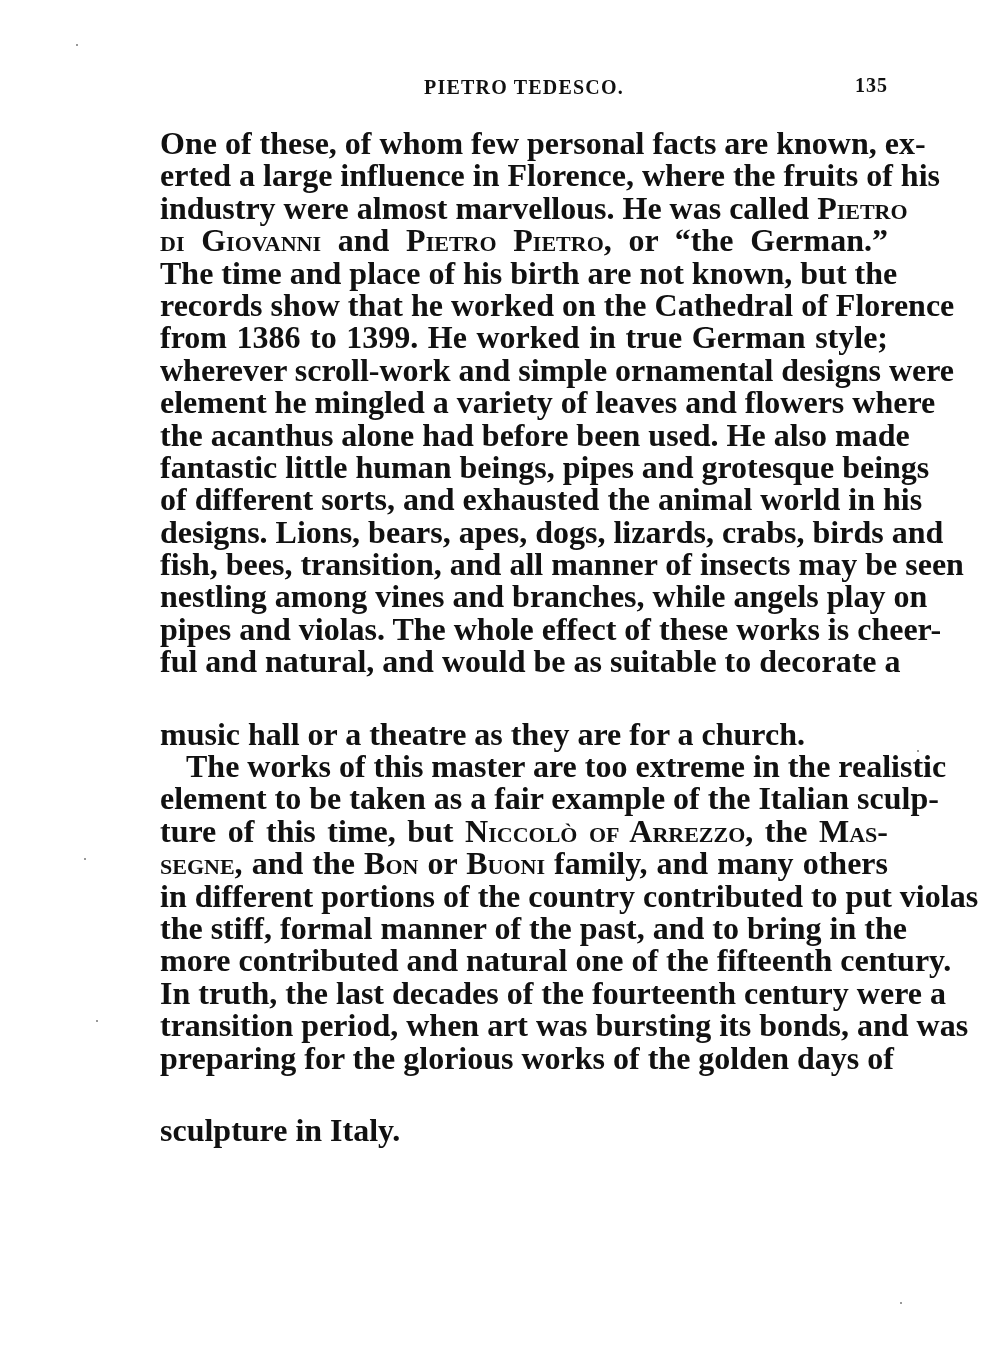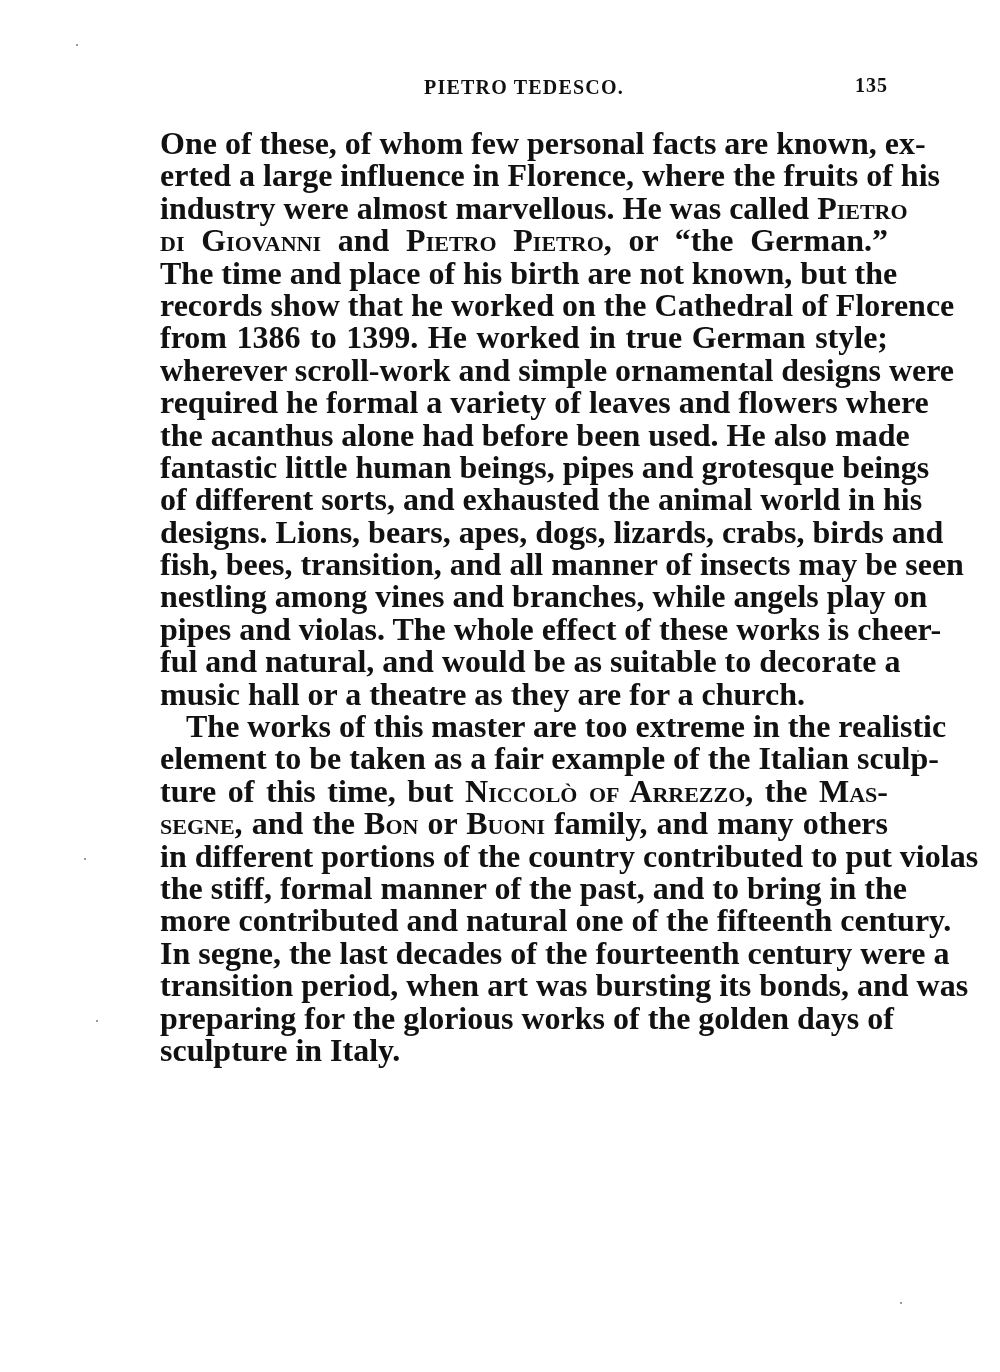--- a/index.html
+++ b/index.html
@@ -55,20 +55,21 @@
       display: block;
       height: 32.4px;
       line-height: 32.4px;
       font-size: 32px;
       white-space: nowrap;
       text-align: justify;
       text-align-last: justify;
     }
     .line.last {
       text-align-last: left;
+      margin-top: 40px;
     }
     .line.indent {
       padding-left: 26px;
     }
     .sc {
       font-variant: small-caps;
     }
     .speck {
       position: absolute;
       width: 2px;
@@ -90,40 +91,40 @@
   <div class="body-text">
     <div>
       <span class="line">One of these, of whom few personal facts are known, ex-</span>
       <span class="line">erted a large influence in Florence, where the fruits of his</span>
       <span class="line sc-line">industry were almost marvellous.  He was called <span class="sc">Pietro</span></span>
       <span class="line sc-line"><span class="sc">di</span> <span class="sc">Giovanni</span> and <span class="sc">Pietro</span> <span class="sc">Pietro</span>, or “the German.”</span>
       <span class="line">The time and place of his birth are not known, but the</span>
       <span class="line">records show that he worked on the Cathedral of Florence</span>
       <span class="line">from 1386 to 1399.  He worked in true German style;</span>
       <span class="line">wherever scroll-work and simple ornamental designs were</span>
-      <span class="line">required he formal a variety of leaves and flowers where</span>
+      <span class="line">element he mingled a variety of leaves and flowers where</span>
       <span class="line">the acanthus alone had before been used.  He also made</span>
       <span class="line">fantastic little human beings, pipes and grotesque beings</span>
       <span class="line">of different sorts, and exhausted the animal world in his</span>
       <span class="line">designs.  Lions, bears, apes, dogs, lizards, crabs, birds and</span>
       <span class="line">fish, bees, transition, and all manner of insects may be seen</span>
       <span class="line">nestling among vines and branches, while angels play on</span>
       <span class="line">pipes and violas.  The whole effect of these works is cheer-</span>
       <span class="line">ful and natural, and would be as suitable to decorate a</span>
       <span class="line last">music hall or a theatre as they are for a church.</span>
     </div>
     <div>
       <span class="line indent">The works of this master are too extreme in the realistic</span>
       <span class="line">element to be taken as a fair example of the Italian sculp-</span>
       <span class="line sc-line">ture of this time, but <span class="sc">Niccolò of Arrezzo</span>, the <span class="sc">Mas-</span></span>
       <span class="line sc-line"><span class="sc">segne</span>, and the <span class="sc">Bon</span> or <span class="sc">Buoni</span> family, and many others</span>
       <span class="line">in different portions of the country contributed to put violas</span>
       <span class="line">the stiff, formal manner of the past, and to bring in the</span>
       <span class="line">more contributed and natural one of the fifteenth century.</span>
-      <span class="line">In segne, the last decades of the fourteenth century were a</span>
+      <span class="line">In truth, the last decades of the fourteenth century were a</span>
       <span class="line">transition period, when art was bursting its bonds, and was</span>
       <span class="line">preparing for the glorious works of the golden days of</span>
       <span class="line last">sculpture in Italy.</span>
     </div>
   </div>
 
   <div class="speck" style="left:62px; top:44px;"></div>
   <div class="speck" style="left:70px; top:858px;"></div>
   <div class="speck" style="left:82px; top:1020px;"></div>
   <div class="speck" style="left:903px; top:750px;"></div>

